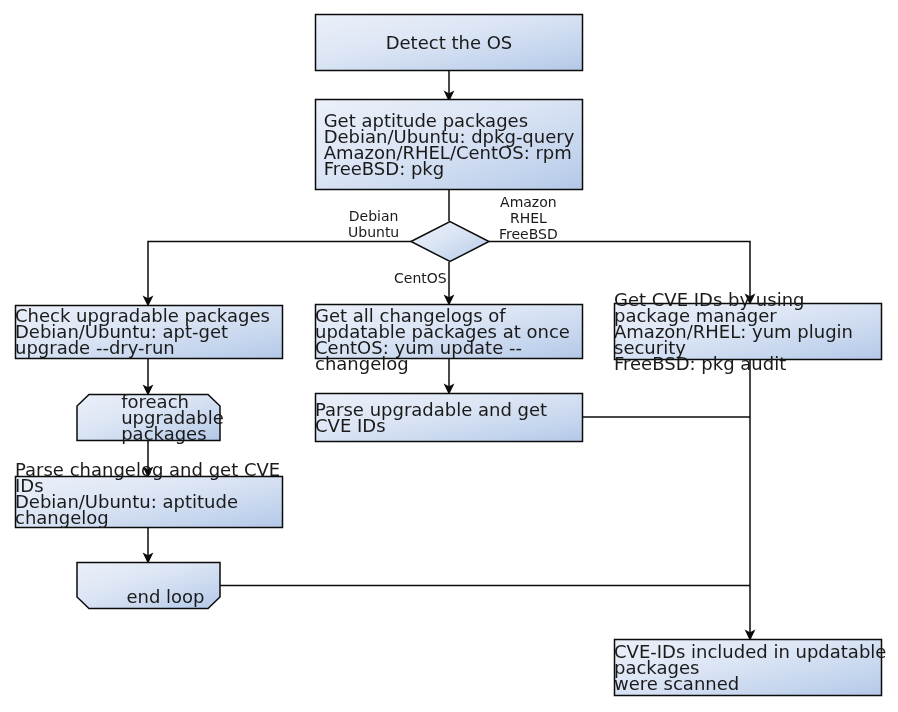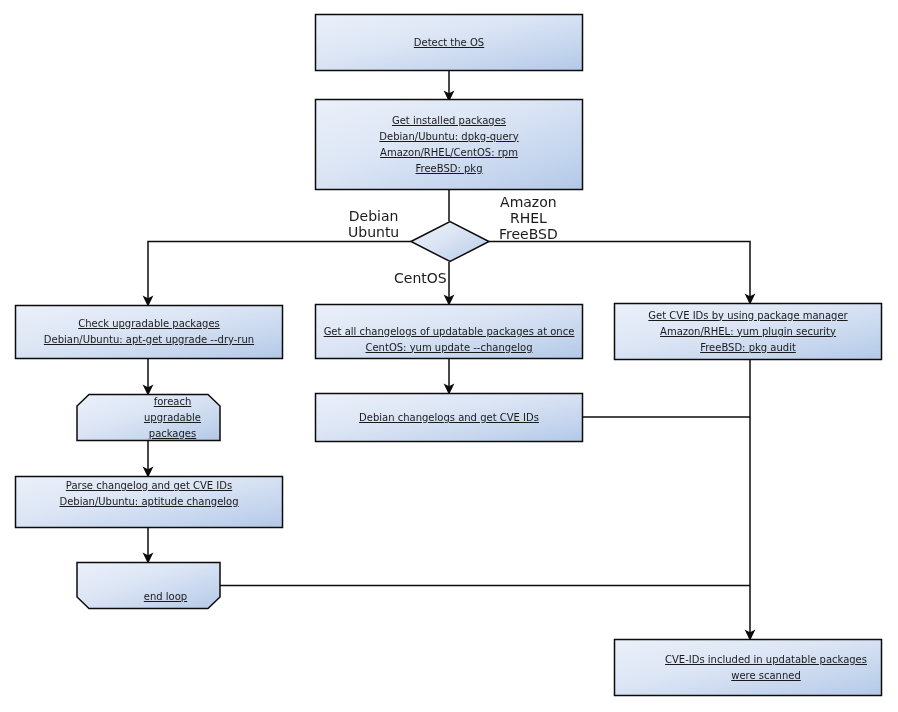--- a/index.html
+++ b/index.html
@@ -19,26 +19,25 @@
     left: 0; top: 0;
     width: 898px;
     height: 712px;
   }
   .node {
     position: absolute;
     box-sizing: border-box;
     display: flex;
     align-items: center;
     justify-content: center;
-    text-align: center;
+    text-align: left;
     color: #1a1a1a;
-    font-size: 10px;
+    font-size: 18px;
     line-height: 16px;
     white-space: pre-line;
-    text-decoration: underline;
   }
   .edge-label {
     position: absolute;
     font-size: 14px;
     line-height: 16px;
     color: #1a1a1a;
     white-space: pre-line;
     text-align: center;
   }
   .nodetext { pointer-events: none; }
@@ -96,42 +95,42 @@
     <polygon points="89,394.5 208,394.5 220,406 220,440.5 77,440.5 77,406" fill="url(#nodeGrad)" stroke="#0b0b0b" stroke-width="1.5"></polygon>
     <rect x="15.5" y="476.5" width="267" height="51" fill="url(#nodeGrad)" stroke="#0b0b0b" stroke-width="1.5"></rect>
     <rect x="315.5" y="393.5" width="267" height="48" fill="url(#nodeGrad)" stroke="#0b0b0b" stroke-width="1.5"></rect>
     <polygon points="77,562.5 220,562.5 220,597 208,608.5 89,608.5 77,597" fill="url(#nodeGrad)" stroke="#0b0b0b" stroke-width="1.5"></polygon>
     <rect x="614.5" y="639.5" width="267" height="56" fill="url(#nodeGrad)" stroke="#0b0b0b" stroke-width="1.5"></rect>
   </g>
 </svg>
 
 <div class="node nodetext" style="left:315px; top:14px; width:268px; height:57px;">Detect the OS</div>
 
-<div class="node nodetext" style="left:315px; top:99px; width:268px; height:91px;">Get installed packages
+<div class="node nodetext" style="left:315px; top:99px; width:268px; height:91px;">Get aptitude packages
 Debian/Ubuntu: dpkg-query
 Amazon/RHEL/CentOS: rpm
 FreeBSD: pkg</div>
 
 <div class="node nodetext" style="left:15px; top:305px; width:268px; height:54px;">Check upgradable packages
 Debian/Ubuntu: apt-get upgrade --dry-run</div>
 
 <div class="node nodetext" style="left:315px; top:304px; width:268px; height:71px;">Get all changelogs of updatable packages at once
 CentOS: yum update --changelog</div>
 
 <div class="node nodetext" style="left:614px; top:303px; width:268px; height:57px;">Get CVE IDs by using package manager
 Amazon/RHEL: yum plugin security
 FreeBSD: pkg audit</div>
 
 <div class="node nodetext" style="left:77px; top:394px; width:143px; height:47px;padding-left:48px;">foreach
 upgradable  packages</div>
 
 <div class="node nodetext" style="left:15px; top:476px; width:268px; height:36px;">Parse changelog and get  CVE IDs
 Debian/Ubuntu: aptitude changelog</div>
 
-<div class="node nodetext" style="left:315px; top:393px; width:268px; height:49px;">Debian changelogs and get CVE IDs</div>
+<div class="node nodetext" style="left:315px; top:393px; width:268px; height:49px;">Parse upgradable and get CVE IDs</div>
 
 <div class="node nodetext" style="left:94px; top:562px; width:143px; height:32px;margin-top:19px;">end loop</div>
 
 <div class="node nodetext" style="left:614px; top:639px; width:304px; height:57px;border-radius:11px;">CVE-IDs included in updatable packages
 were scanned</div>
 
 <div class="edge-label" style="left:348px; top:208px;">Debian
 Ubuntu</div>
 
 <div class="edge-label" style="left:499px; top:194px;">Amazon

